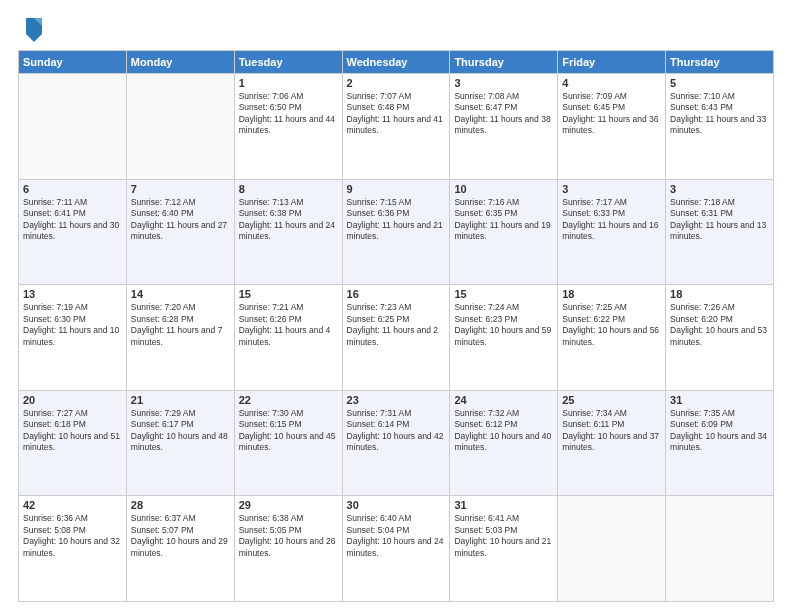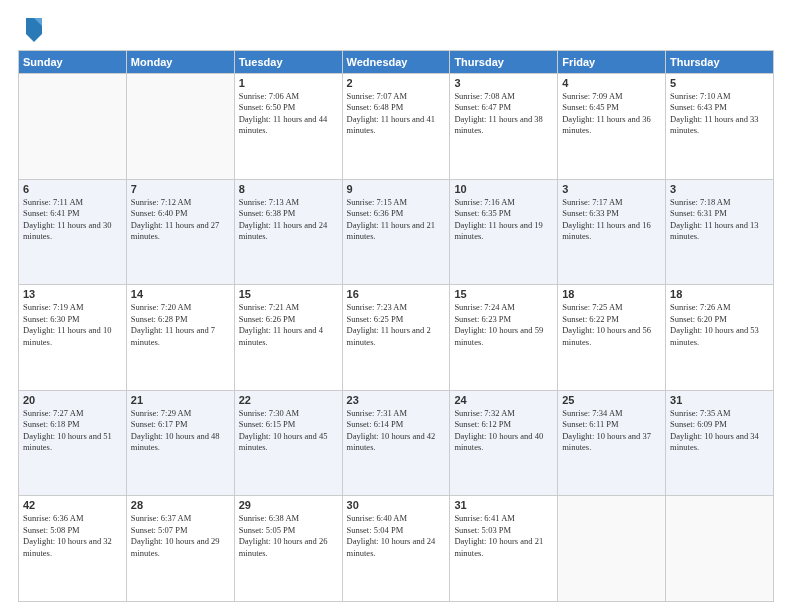--- a/index.html
+++ b/index.html
@@ -96,21 +96,20 @@
       font-size: 11px;
       font-weight: bold;
       color: #333;
       display: block;
       margin-bottom: 2px;
     }
     .day-info {
       font-size: 8.5px;
       color: #333;
       line-height: 1.35;
-      font-family: Liberation Serif, serif;
     }
     .empty-cell {
       background: #f9f9f9 !important;
     }
   </style>
 </head>
 <body>
 
 <div class="page">
   <div class="header">

